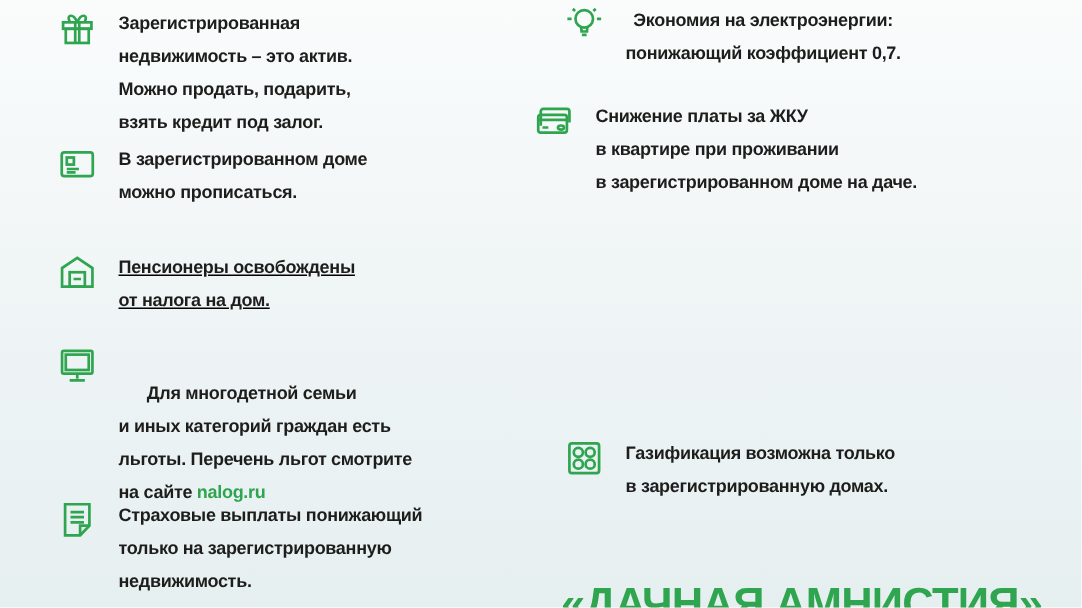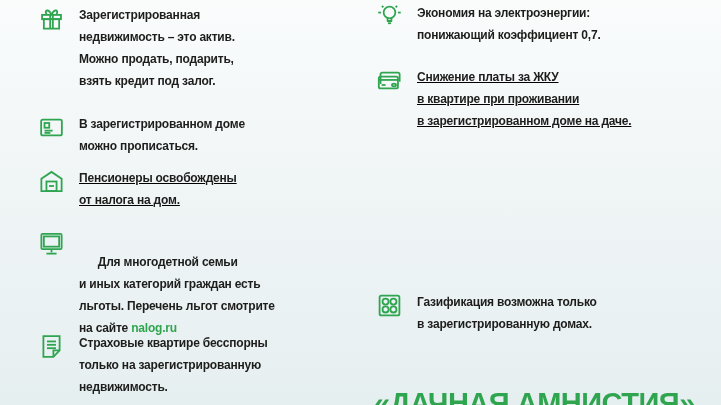--- a/index.html
+++ b/index.html
@@ -59,21 +59,21 @@
         <line x1="10.8" y1="8.8" x2="10.8" y2="21"></line>
         <line x1="13.2" y1="8.8" x2="13.2" y2="21"></line>
       </svg>
     </span>
     <div class="item-text">Зарегистрированная
 недвижимость – это актив.
 Можно продать, подарить,
 взять кредит под залог.</div>
   </div>
 
-  <div class="item" style="left:38px; top:113px; width:320px;">
+  <div class="item" style="left:38px; top:95px; width:320px;">
     <span class="icon">
       <svg viewBox="0 0 24 24" fill="none" stroke="currentColor" stroke-width="1.6">
         <rect x="2.8" y="5" width="18.4" height="14" rx="1.5"></rect>
         <rect x="5.8" y="8" width="4.2" height="4.2"></rect>
         <line x1="5.8" y1="14.8" x2="13" y2="14.8"></line>
         <line x1="5.8" y1="16.8" x2="11" y2="16.8"></line>
       </svg>
     </span>
     <div class="item-text">В зарегистрированном доме
 можно прописаться.</div>
@@ -111,42 +111,42 @@
   <div class="item" style="left:38px; top:332px; width:320px;">
     <span class="icon">
       <svg viewBox="0 0 24 24" fill="none" stroke="currentColor" stroke-width="1.6">
         <path d="M4.8 2.8 H19.2 V15.5 L13.7 21.2 H4.8 Z"></path>
         <path d="M19.2 15.5 H13.7 V21.2"></path>
         <line x1="8" y1="7.5" x2="16" y2="7.5"></line>
         <line x1="8" y1="10.5" x2="16" y2="10.5"></line>
         <line x1="8" y1="13.5" x2="16" y2="13.5"></line>
       </svg>
     </span>
-    <div class="item-text">Страховые квартире бесспорны
+    <div class="item-text">Страховые выплаты понижающий
 только на зарегистрированную
 недвижимость.</div>
   </div>
 
-  <div class="item" style="left:376px; top:2px; width:320px;">
+  <div class="item" style="left:376px; top:2px; width:320px;text-align:center;">
     <span class="icon">
       <svg viewBox="0 0 24 24" fill="none" stroke="currentColor" stroke-width="1.6">
         <circle cx="12" cy="8.5" r="5.2"></circle>
         <path d="M10.2 13.4 L10.4 16 H13.6 L13.8 13.4"></path>
         <line x1="10.6" y1="18" x2="13.4" y2="18"></line>
         <line x1="2" y1="8.5" x2="4.5" y2="8.5"></line>
         <line x1="19.5" y1="8.5" x2="22" y2="8.5"></line>
         <line x1="5.2" y1="2.6" x2="6.6" y2="3.8"></line>
         <line x1="18.8" y1="2.6" x2="17.4" y2="3.8"></line>
       </svg>
     </span>
     <div class="item-text">Экономия на электроэнергии:
 понижающий коэффициент 0,7.</div>
   </div>
 
-  <div class="item" style="left:376px; top:66px; width:320px;text-decoration:underline;">
+  <div class="item" style="left:356px; top:66px; width:320px;">
     <span class="icon">
       <svg viewBox="0 0 24 24" fill="none" stroke="currentColor" stroke-width="1.6">
         <path d="M4 15 V6.5 A1.5 1.5 0 0 1 5.5 5 H19.5 A1.5 1.5 0 0 1 21 6.5 V13"></path>
         <rect x="2.5" y="8.5" width="17" height="10.5" rx="1.5"></rect>
         <line x1="2.5" y1="11.5" x2="19.5" y2="11.5"></line>
         <line x1="5" y1="16" x2="8.5" y2="16"></line>
         <ellipse cx="16" cy="16" rx="1.8" ry="1.2"></ellipse>
       </svg>
     </span>
     <div class="item-text">Снижение платы за ЖКУ

